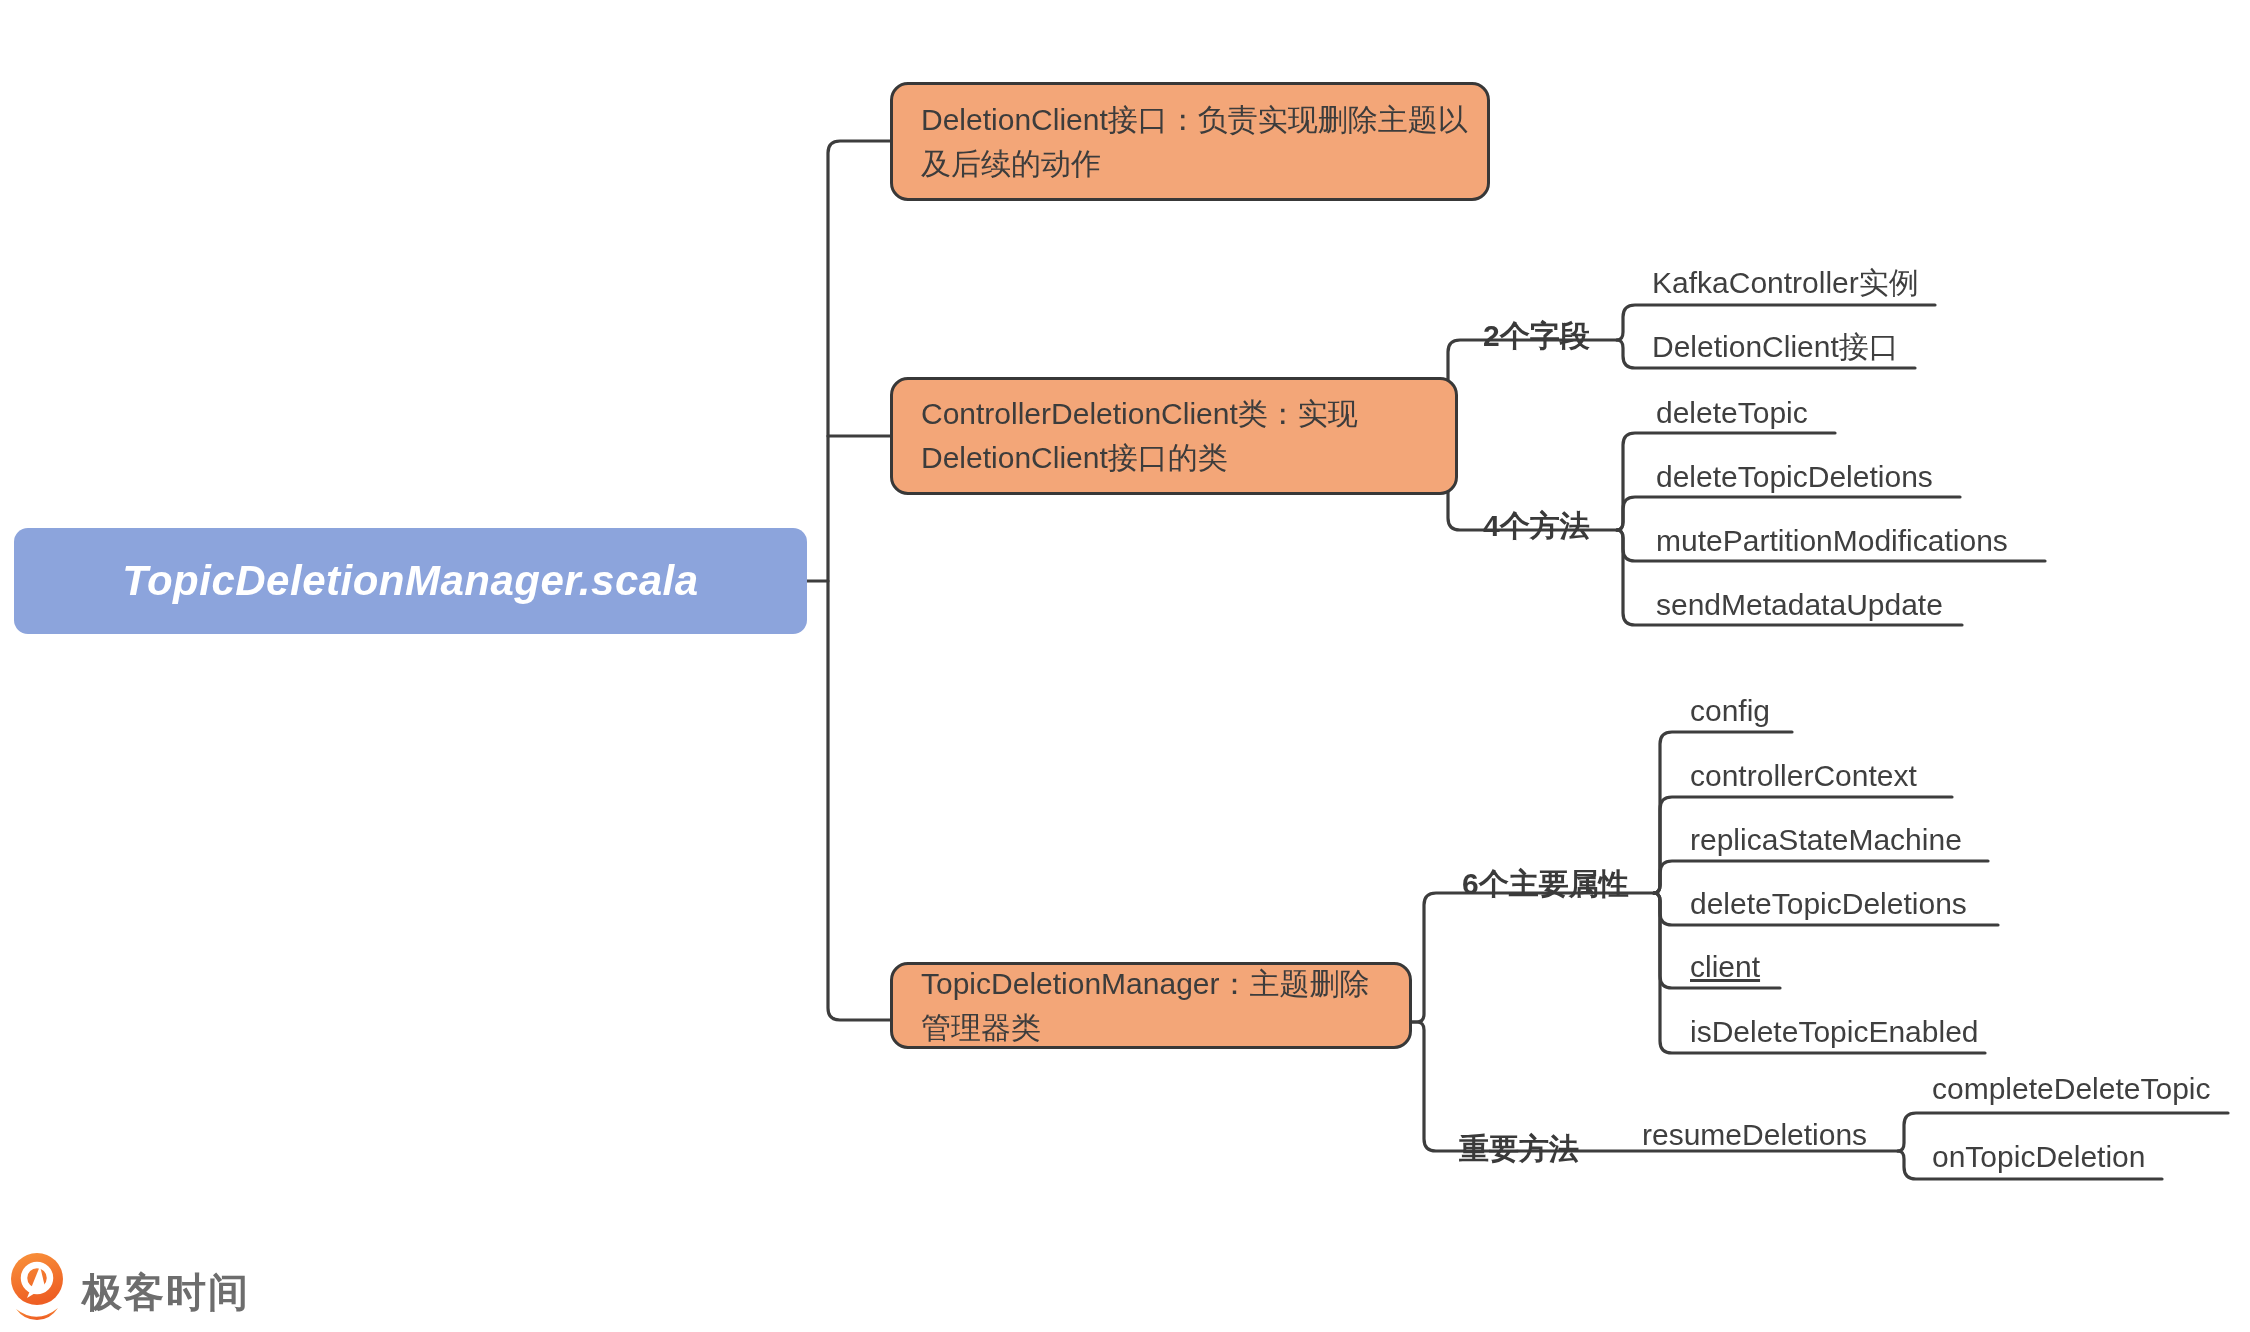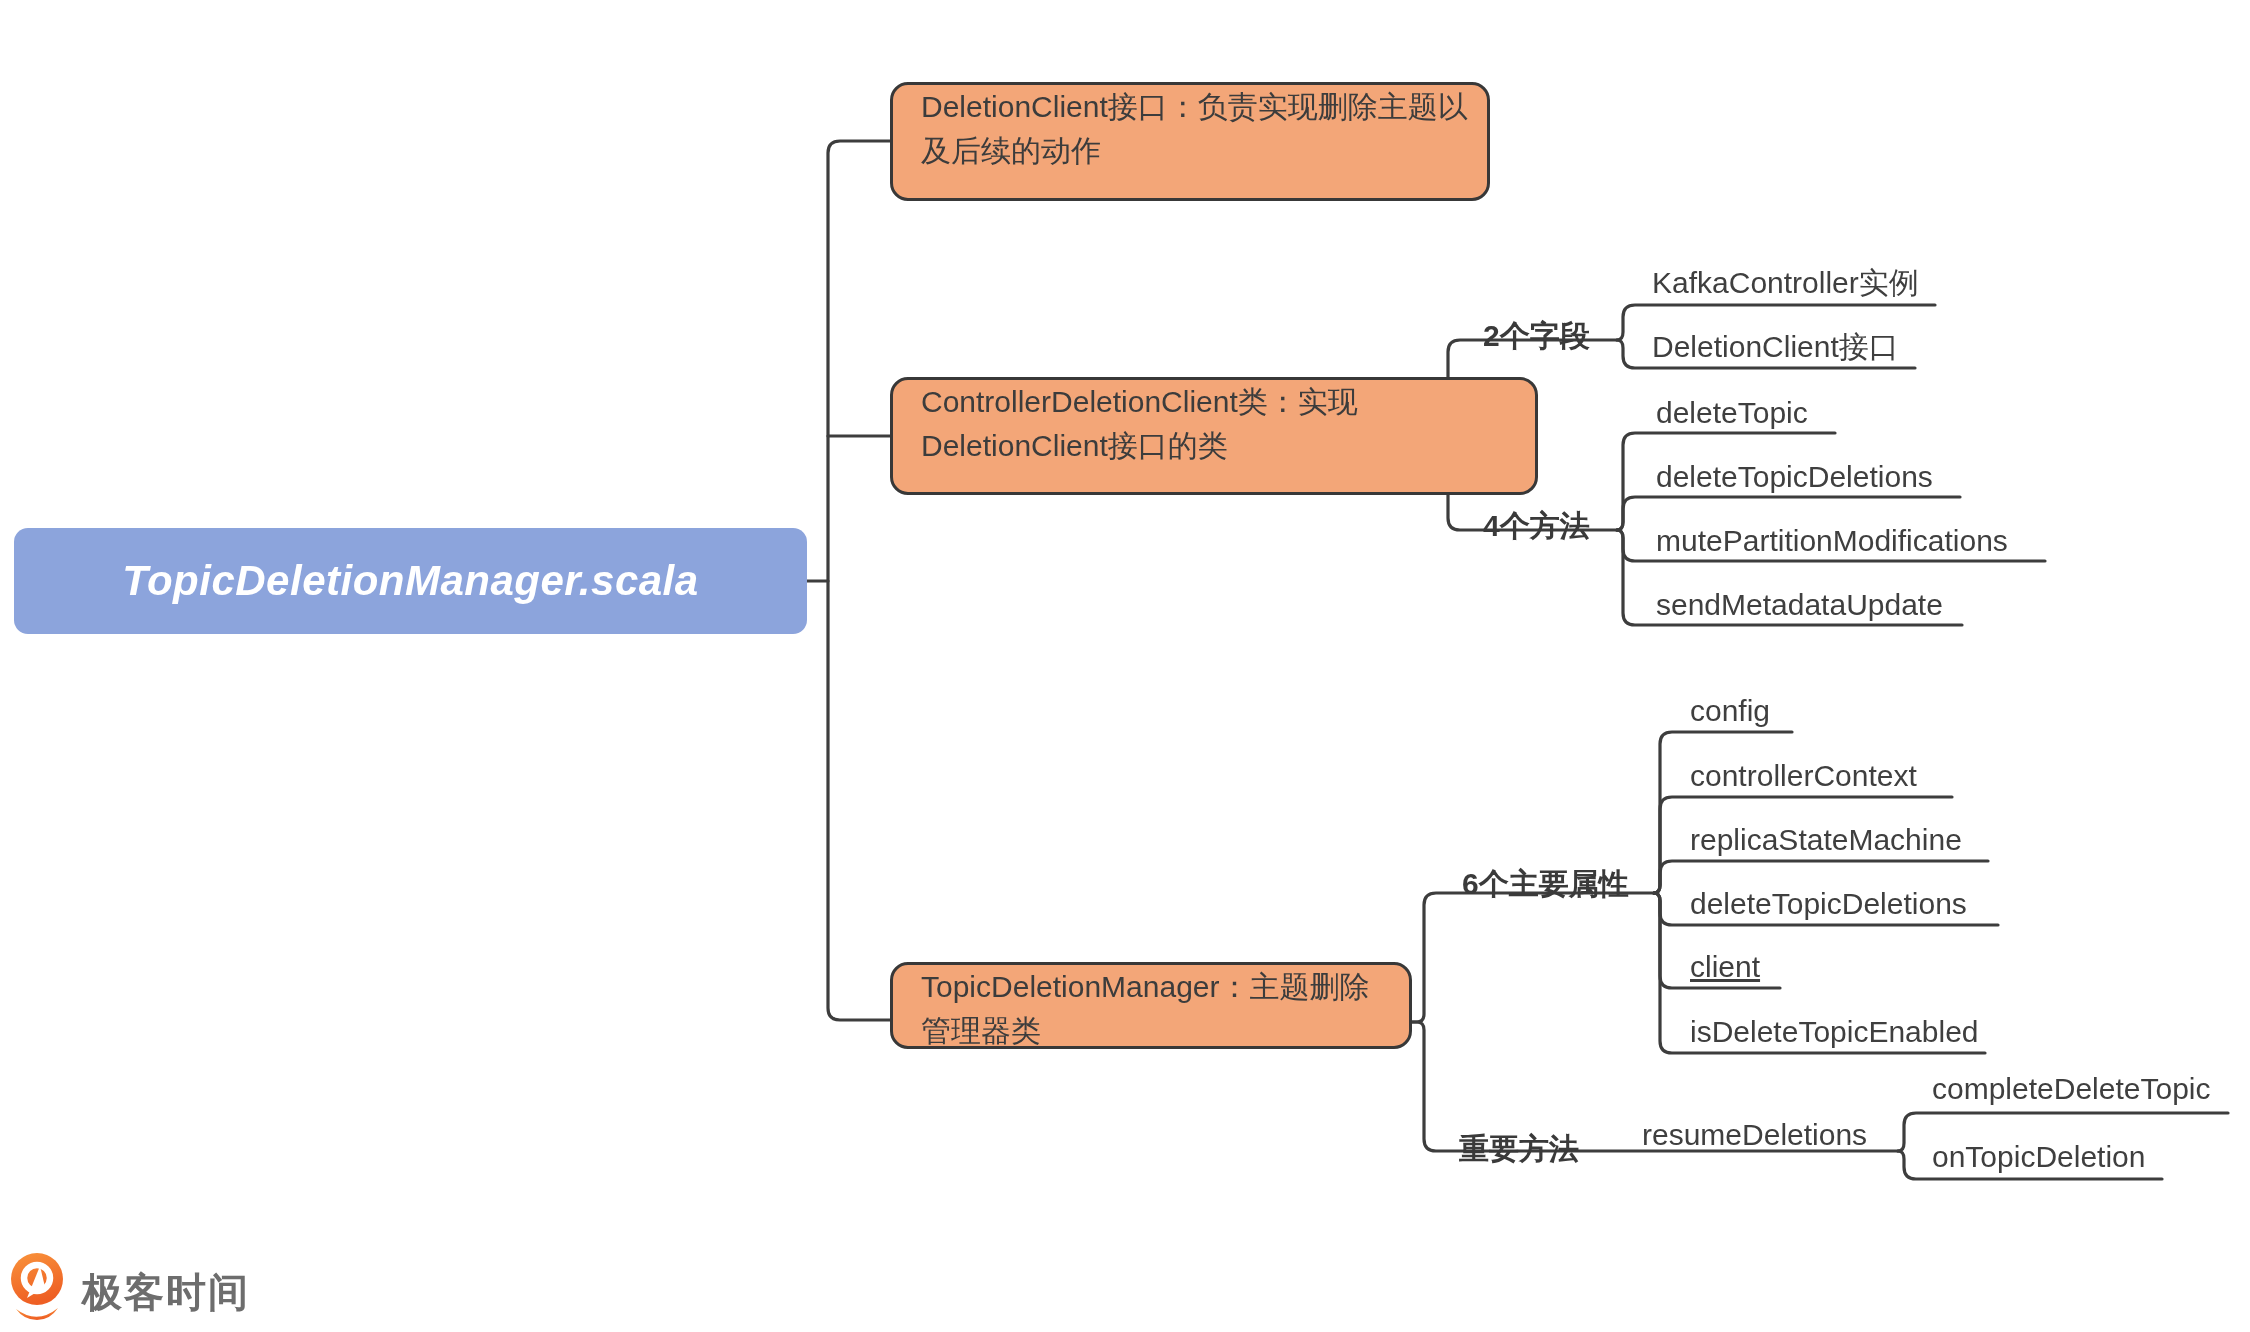--- a/index.html
+++ b/index.html
@@ -11,24 +11,24 @@
     position:absolute;left:14px;top:528px;width:793px;height:106px;
     background:var(--root-fill,#8ca4dc);border-radius:14px;
     display:flex;align-items:center;justify-content:center;
     color:var(--root-text,#fff);font-weight:700;font-size:42px;letter-spacing:.5px;font-style:italic;
   }
   .topic{
     position:absolute;box-sizing:border-box;
     background:var(--branch-fill,#f3a678);
     border:3.5px solid var(--branch-border,#383838);border-radius:18px;
     color:var(--text,#3c3c3c);font-size:30px;line-height:44px;
-    display:flex;align-items:flex-start;padding:0 18px 0 28px;
+    display:flex;align-items:center;padding:0 18px 0 28px;
   }
   .topic-1{left:890px;top:82px;width:600px;height:119px;}
-  .topic-2{left:890px;top:377px;width:648px;height:118px;}
+  .topic-2{left:890px;top:377px;width:568px;height:118px;}
   .topic-3{left:890px;top:962px;width:522px;height:87px;}
   .glabel{position:absolute;font-size:30px;font-weight:700;color:#3a3a3a;white-space:nowrap;line-height:34px;margin-top:16px;}
   .leaf{position:absolute;font-size:30px;font-weight:400;color:#3f3f3f;white-space:nowrap;line-height:34px;}
   .brand{position:absolute;left:10px;top:1252px;display:flex;align-items:center;text-align:center;}
   .brand-text{margin-left:16px;font-size:40px;font-weight:700;color:var(--logo-text,#6d6d6d);letter-spacing:2px;margin-top:6px;}
 </style>
 </head>
 <body>
 
 <div id="canvas">

